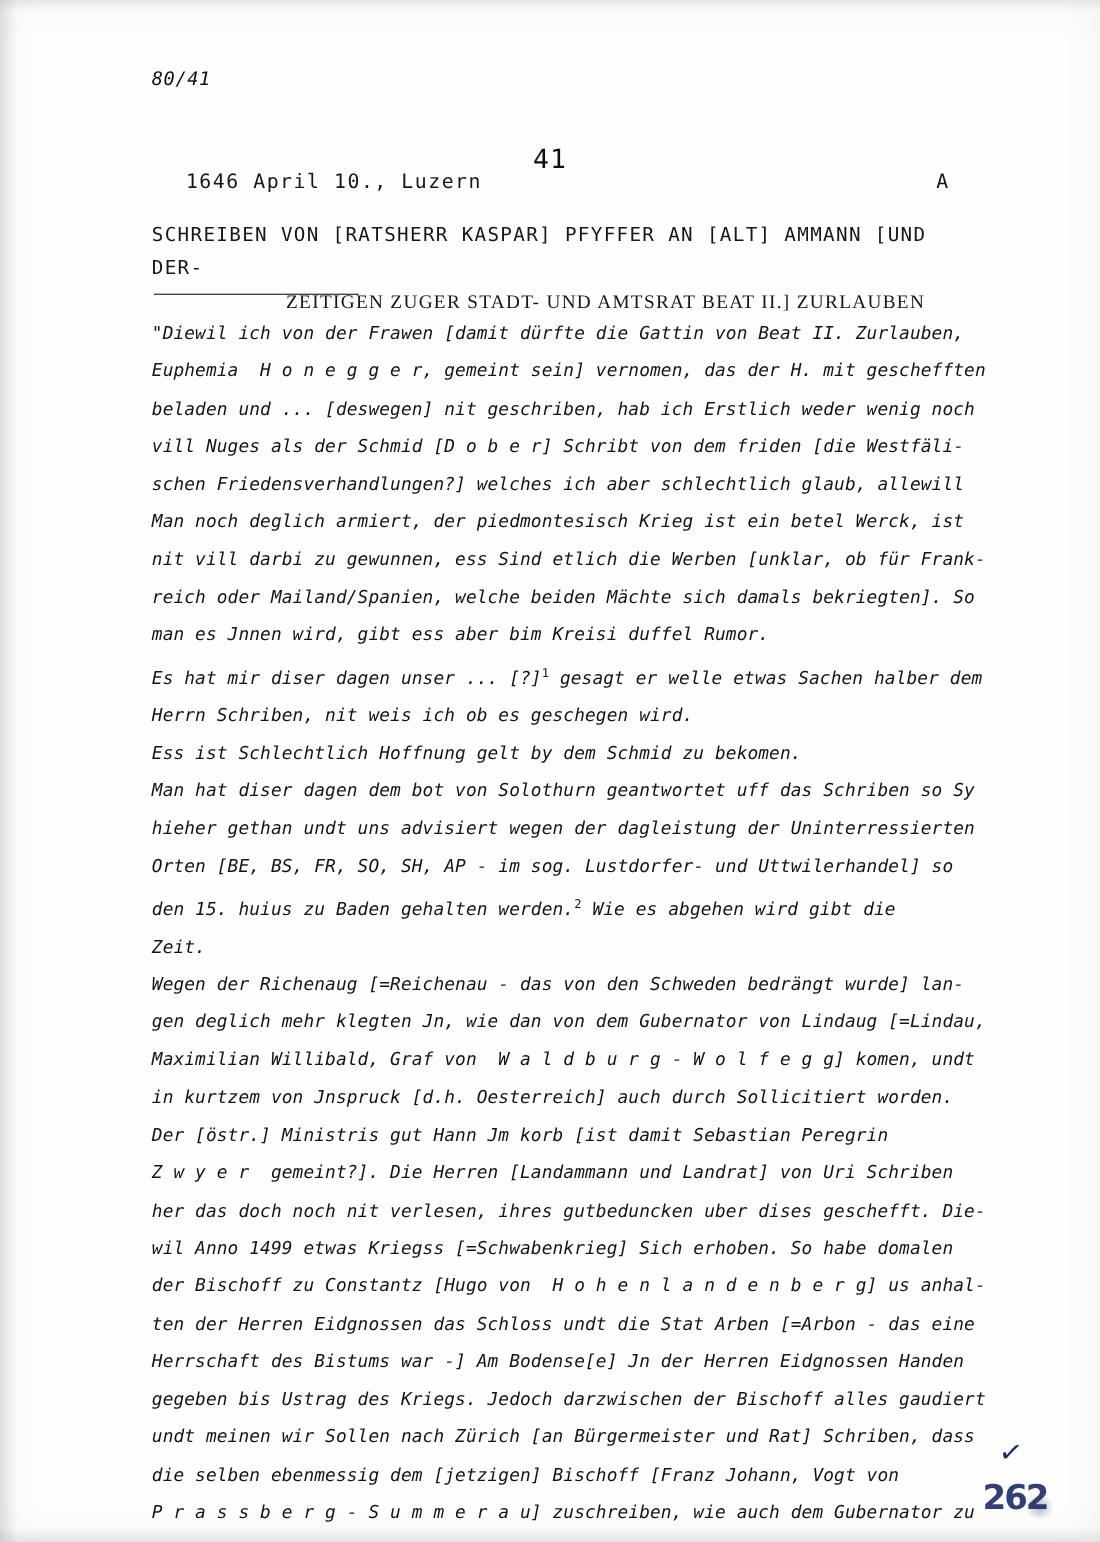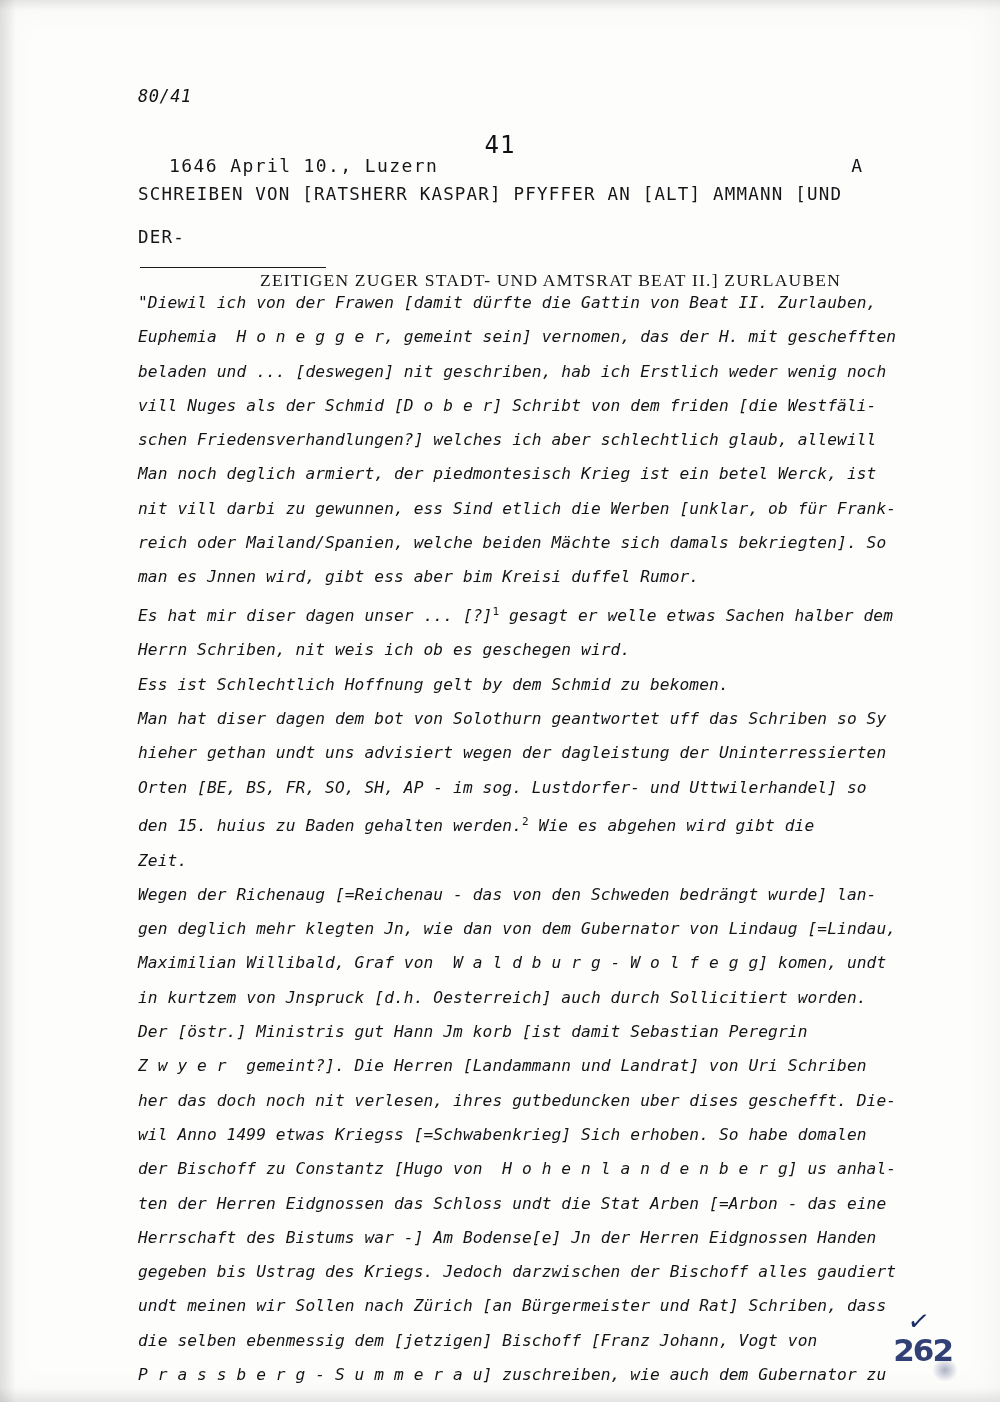--- a/index.html
+++ b/index.html
@@ -26,21 +26,20 @@
   }
   .folio {
     position: absolute;
     left: 138px;
     top: 62px;
     font-family: "DejaVu Sans Mono", monospace;
     font-style: italic;
     font-size: 17px;
     letter-spacing: 0.5px;
     color: #121214;
-    margin-top: 24px;
   }
   .pagenum {
     position: absolute;
     left: 0;
     right: 0;
     top: 118px;
     text-align: center;
     font-size: 24px;
     font-family: "DejaVu Sans Mono", monospace;
     color: #101014;
@@ -62,25 +61,25 @@
     white-space: pre;
     margin-left: 31px;
   }
   .headline .sidemark {
     font-size: 18px;
     letter-spacing: 0;
   }
   .title {
     position: absolute;
     left: 138px;
-    top: 173px;
+    top: 199px;
     width: 740px;
     font-size: 17.5px;
     letter-spacing: 1.2px;
-    line-height: 43px;
+    line-height: 30px;
   }
   .title .l2 {
     display: block;
     padding-left: 122px;
     font-family: Liberation Serif, serif;
   }
   .rule {
     position: absolute;
     left: 140px;
     top: 267px;
@@ -121,21 +120,21 @@
     right: 34px;
     top: 0;
     font-size: 26px;
     color: #1b2e66;
     transform: rotate(8deg);
     font-family: "DejaVu Sans", sans-serif;
   }
   .stamp .num {
     position: absolute;
     right: 12px;
-    bottom: 16px;
+    bottom: 4px;
     font-size: 31px;
     font-weight: bold;
     color: #20306a;
     font-family: "DejaVu Sans", sans-serif;
     letter-spacing: -2px;
     opacity: 0.92;
   }
   .stamp .smudge {
     position: absolute;
     right: 6px;

